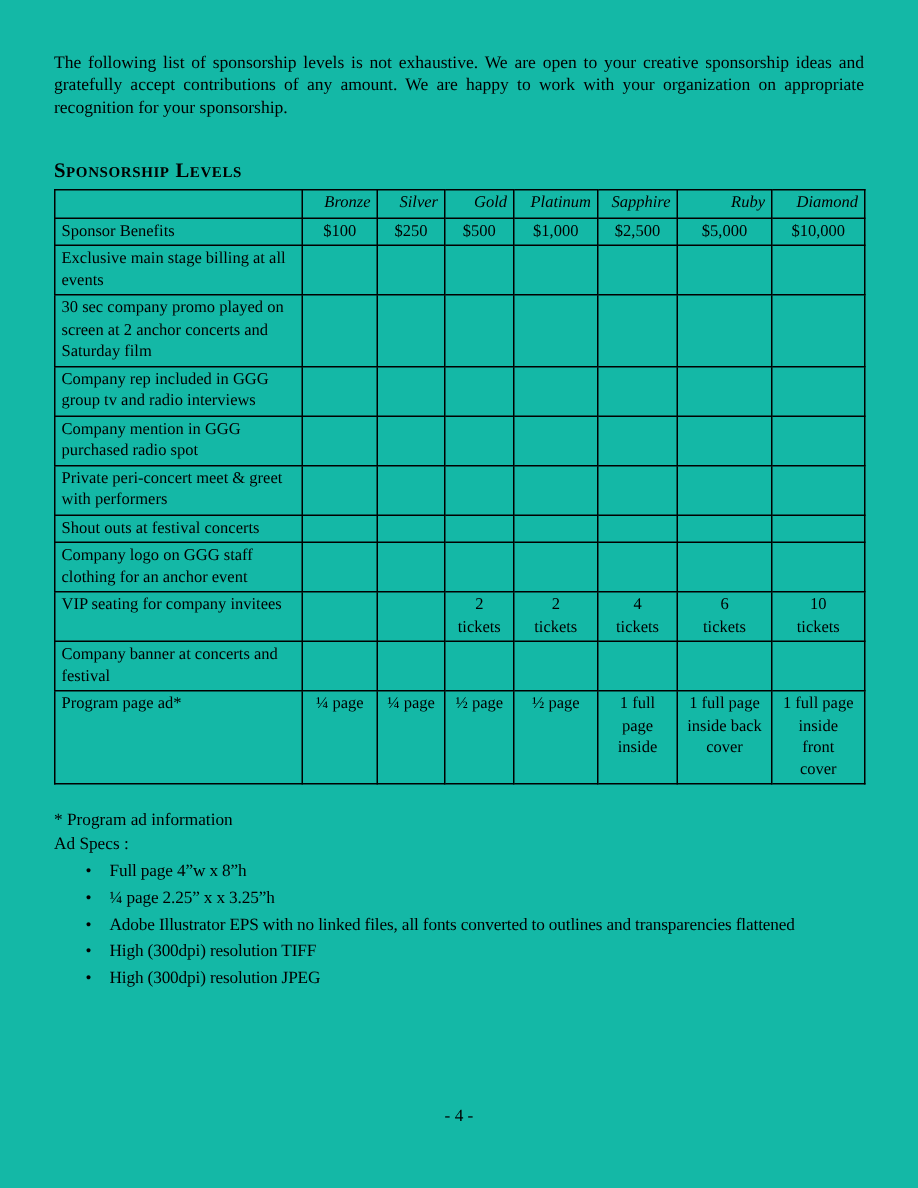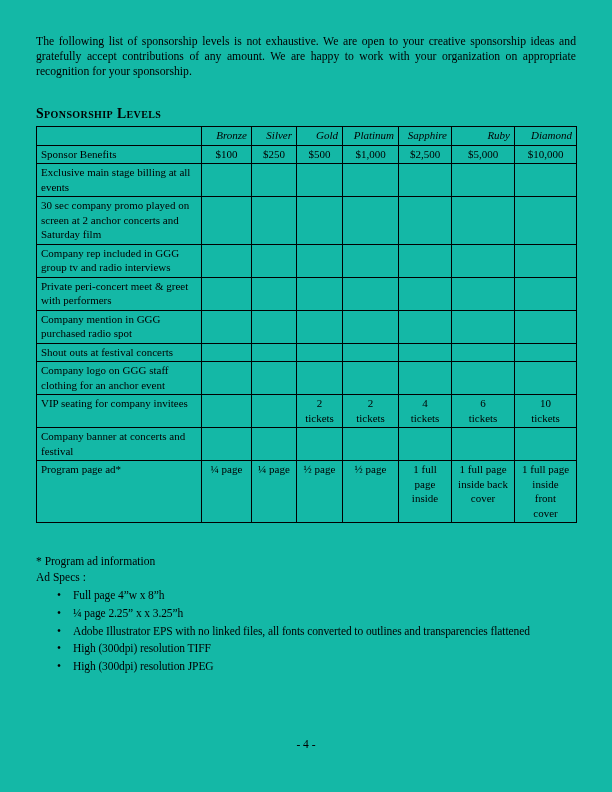--- a/index.html
+++ b/index.html
@@ -38,21 +38,21 @@
     padding: 1px 4px 2px 4px;
     line-height: 1.32;
     vertical-align: top;
     font-weight: normal;
     overflow: hidden;
   }
   .sponsor-table thead th { text-align: right; font-style: italic; }
   .sponsor-table td { text-align: center; white-space: pre-line; }
   .sponsor-table td.label { text-align: left; white-space: normal; }
   .footnote {
-    margin-top: 31px;
+    margin-top: 17px;
     font-size: 11.5px;
     line-height: 15.5px;
   }
   .bullets {
     list-style: none;
     margin: 3px 0 0 19px;
     padding: 0;
     letter-spacing: -0.1px;
   }
   .bullets li {
@@ -143,31 +143,31 @@
           <td class="label">Company rep included in GGG group tv and radio interviews</td>
           <td></td>
           <td></td>
           <td></td>
           <td></td>
           <td></td>
           <td></td>
           <td></td>
         </tr>
         <tr>
+          <td class="label">Company mention in GGG purchased radio spot</td>
+          <td></td>
+          <td></td>
+          <td></td>
+          <td></td>
+          <td></td>
+          <td></td>
+          <td></td>
+        </tr>
+        <tr>
           <td class="label">Private peri-concert meet &amp; greet with performers</td>
-          <td></td>
-          <td></td>
-          <td></td>
-          <td></td>
-          <td></td>
-          <td></td>
-          <td></td>
-        </tr>
-        <tr>
-          <td class="label">Company mention in GGG purchased radio spot</td>
           <td></td>
           <td></td>
           <td></td>
           <td></td>
           <td></td>
           <td></td>
           <td></td>
         </tr>
         <tr>
           <td class="label">Shout outs at festival concerts</td>

